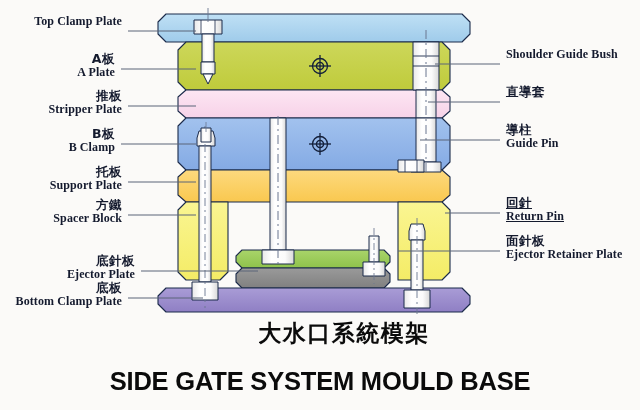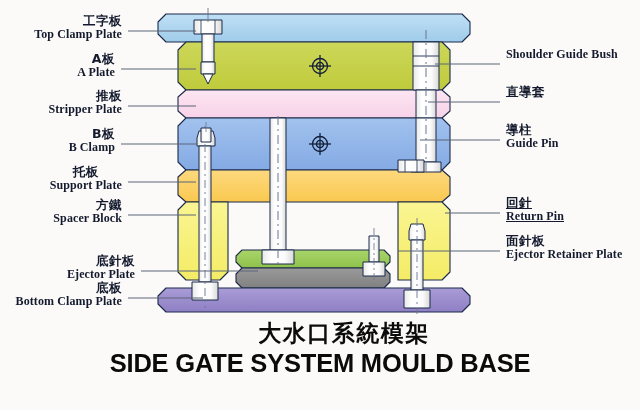--- a/index.html
+++ b/index.html
@@ -24,21 +24,21 @@
   }
   #title .t-cn{
     font-family:"DejaVu Sans",sans-serif;
     font-size:23px;font-weight:bold;color:#0b0b0b;letter-spacing:1.5px;
     display:block;
     padding-left:48px;
   }
   #title .t-en{
     font-family:"Liberation Sans",sans-serif;
     font-size:25.5px;font-weight:bold;color:#0b0b0b;letter-spacing:-0.2px;
-    display:block;margin-top:0;
+    display:block;margin-top:18px;
   }
 </style>
 </head>
 <body>
 
 <div id="stage">
 
   <svg id="svg" width="640" height="410" viewBox="0 0 640 410">
 
     <defs>
@@ -197,36 +197,35 @@
         <line x1="435" y1="64" x2="500" y2="64"></line>
         <line x1="428" y1="102" x2="500" y2="102"></line>
         <line x1="420" y1="140" x2="500" y2="140"></line>
         <line x1="445" y1="213" x2="500" y2="213"></line>
         <line x1="398" y1="251" x2="500" y2="251"></line>
       </g>
   </svg>
 
   <div id="labels-left">
       <div class="lbl left" style="right: 518px; top: 15px;">
-        <span class="cn">工字板</span>
         <span class="en">Top Clamp Plate</span>
       </div>
       <div class="lbl left" style="right: 525px; top: 53px;">
         <span class="cn">A板</span>
         <span class="en">A Plate</span>
       </div>
       <div class="lbl left" style="right: 518px; top: 90px;">
         <span class="cn">推板</span>
         <span class="en">Stripper Plate</span>
       </div>
       <div class="lbl left" style="right: 525px; top: 128px;">
         <span class="cn">B板</span>
         <span class="en">B Clamp</span>
       </div>
-      <div class="lbl left" style="right: 518px; top: 166px; text-align: center;">
+      <div class="lbl left" style="right: 518px; top: 166px;">
         <span class="cn">托板</span>
         <span class="en">Support Plate</span>
       </div>
       <div class="lbl left" style="right: 518px; top: 199px;">
         <span class="cn">方鐵</span>
         <span class="en">Spacer Block</span>
       </div>
       <div class="lbl left" style="right: 505px; top: 255px;">
         <span class="cn">底針板</span>
         <span class="en">Ejector Plate</span>

